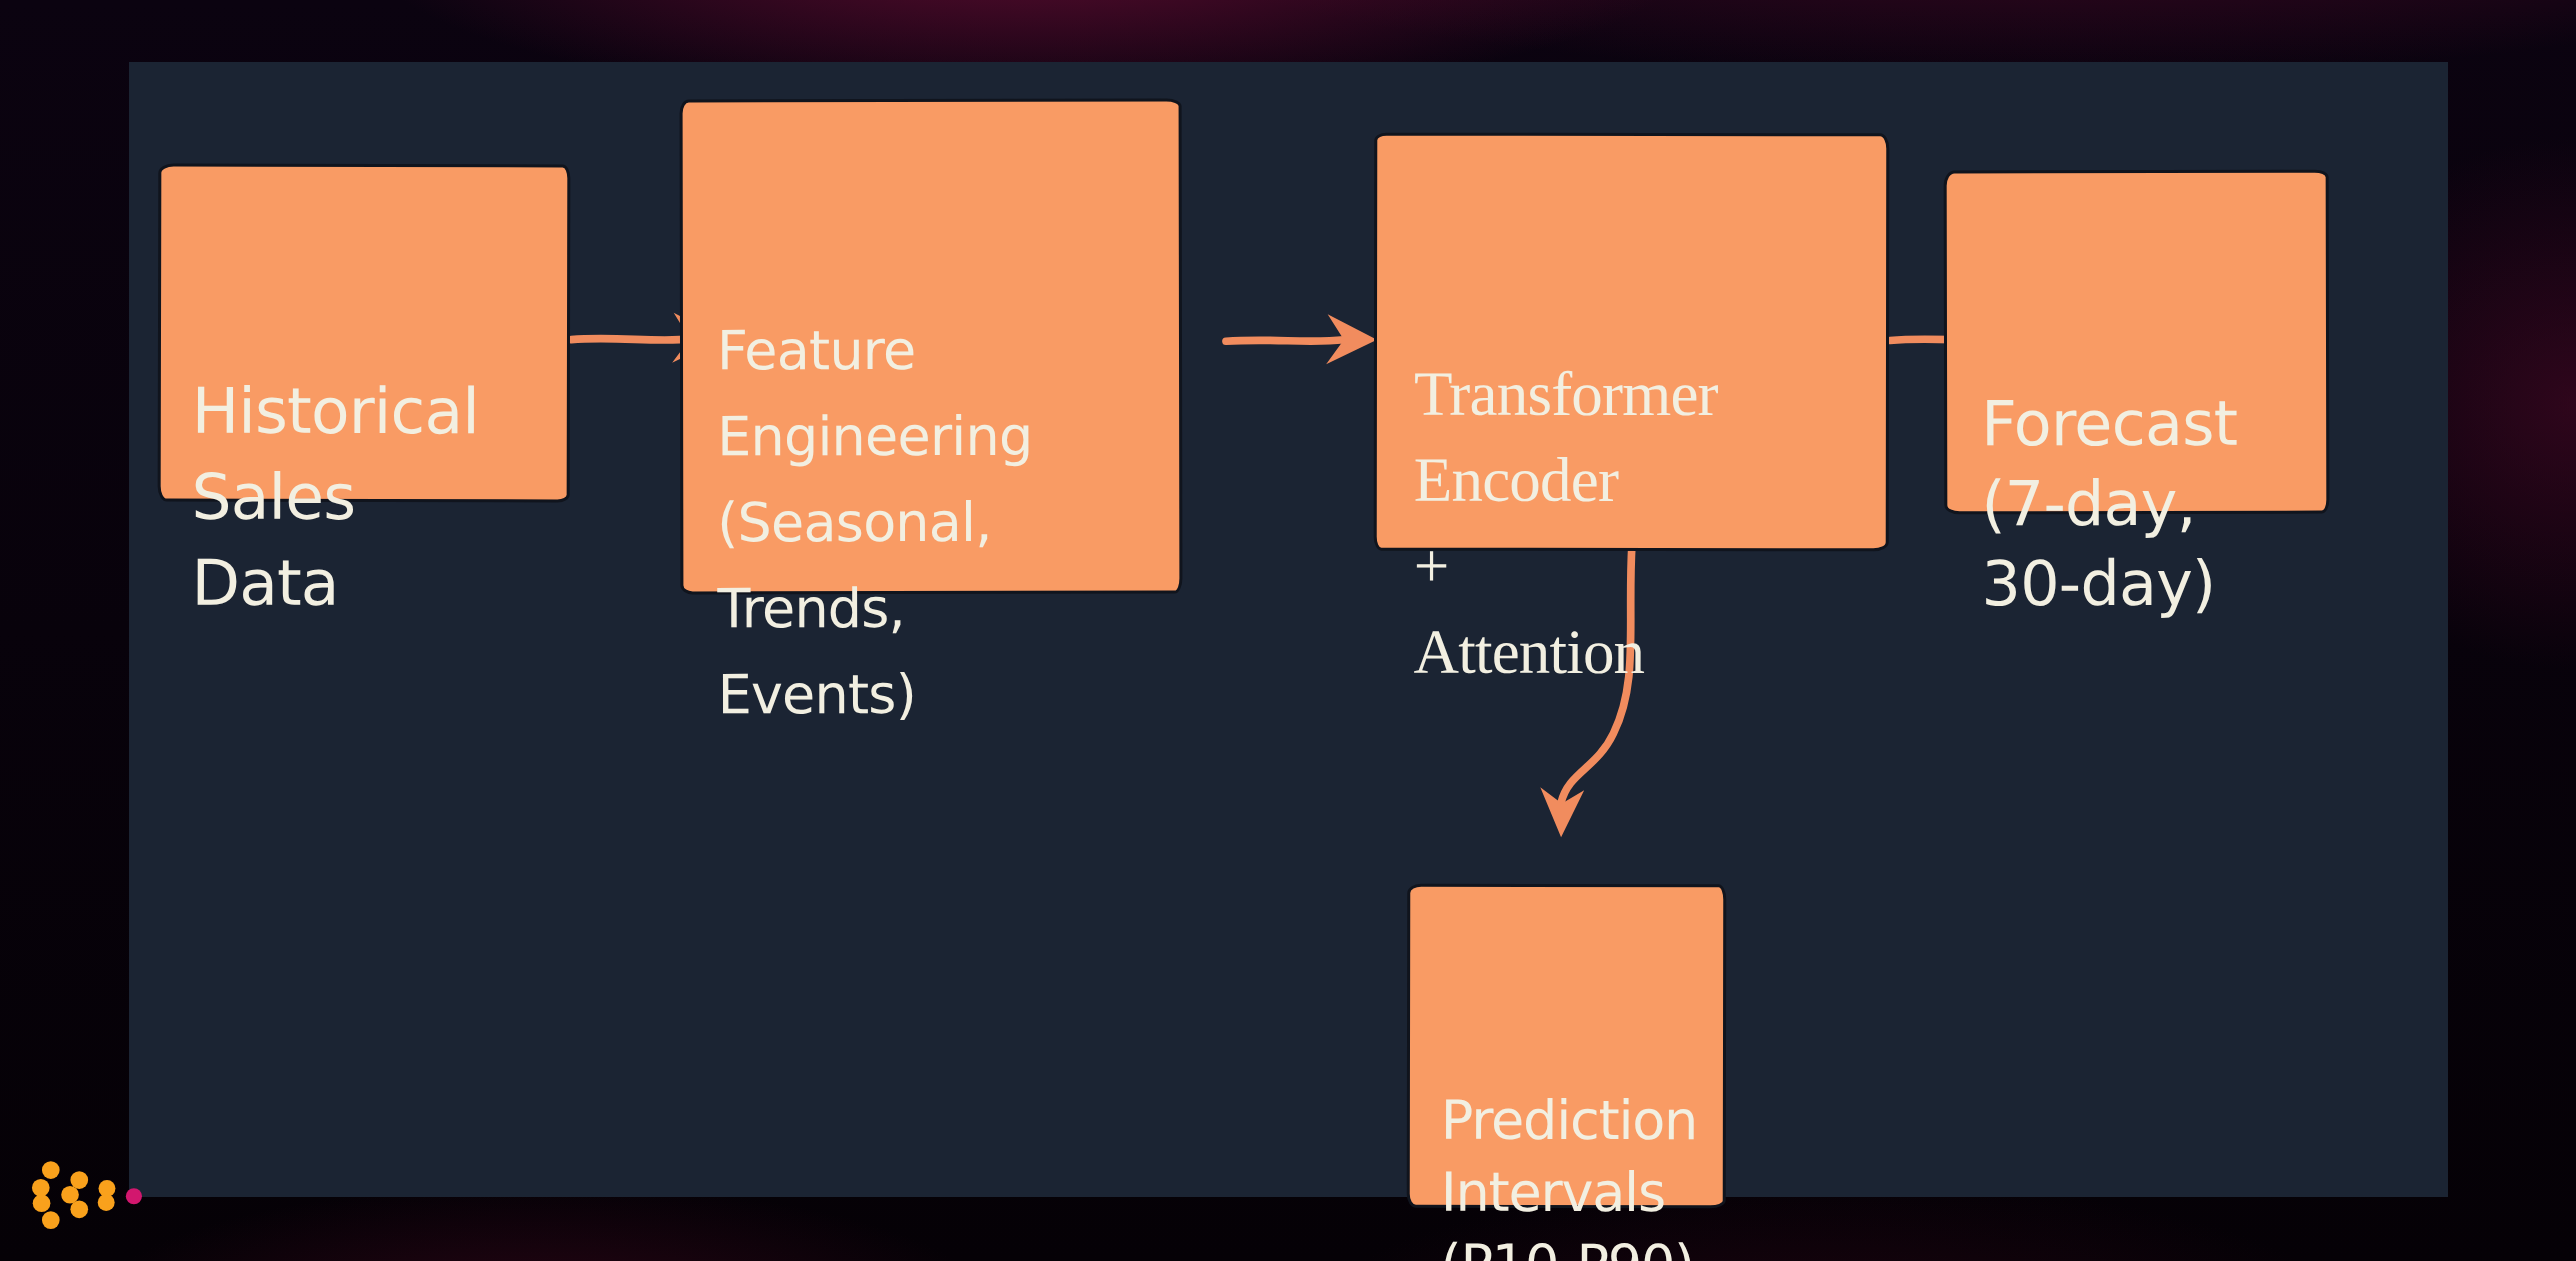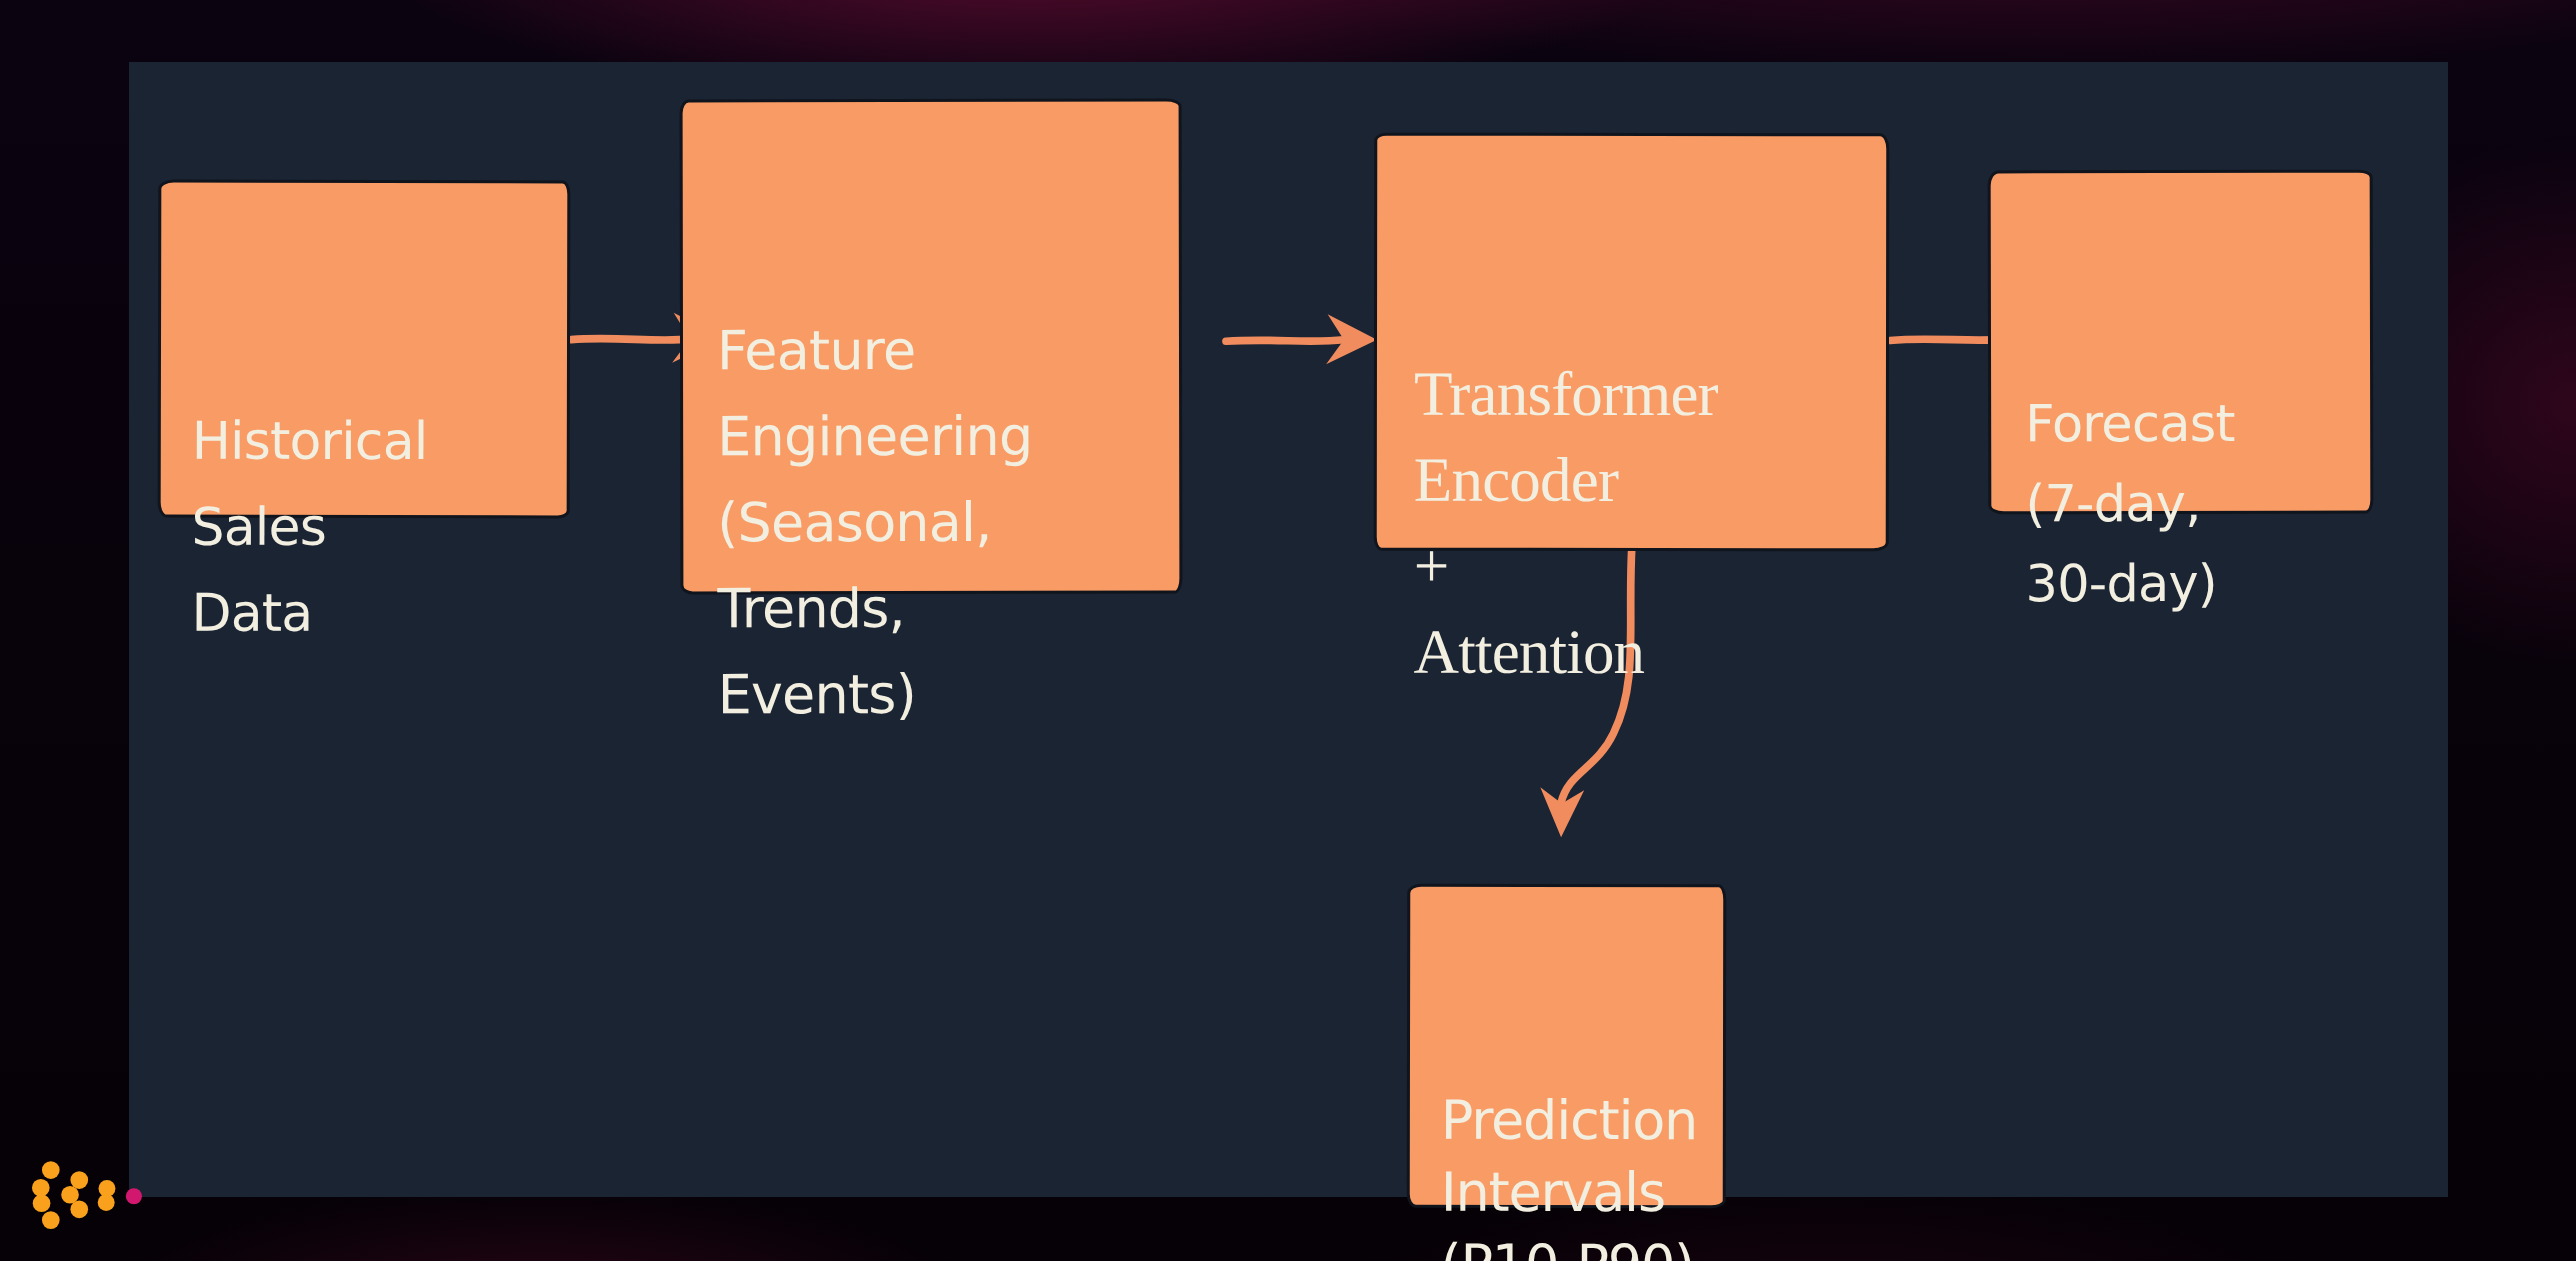--- a/index.html
+++ b/index.html
@@ -20,31 +20,31 @@
     background:var(--panel-bg,#1B2433);
   }
   .node{
     position:absolute;box-sizing:border-box;
     background:var(--node-fill,#F99B64);
     border:3.9px solid var(--node-outline,#10141D);
     color:var(--node-text,#F2EFE1);
     white-space:pre;letter-spacing:-0.8px;
   }
   .node span{display:block;}
-  #node-historical{left:158px;top:180px;width:412px;height:338px;
-    padding:43px 31px 31px;font-size:52px;line-height:86px;
+  #node-historical{left:158px;top:164px;width:412px;height:338px;
+    padding:30px 31px 31px;font-size:63px;line-height:86px;
     border-radius:15.4px 7.7px 12.3px 9.2px/9.2px 14px 7.7px 15.4px;transform:rotate(.12deg);}
   #node-feature{left:680px;top:99px;width:502px;height:495px;
     padding:34px 34px 21.6px;font-size:54px;line-height:86px;
     border-radius:9.2px 15.4px 7.7px 12.3px/14px 7.7px 15.4px 9.2px;transform:rotate(-.1deg);}
   #node-transformer{left:1374px;top:133px;width:515px;height:418px;
     padding:43px 37px 25px;font-size:63px;line-height:86px;
     border-radius:12.3px 9.2px 15.4px 7.7px/7.7px 15.4px 9.2px 14px;transform:rotate(.08deg);font-family:Liberation Serif, serif;}
-  #node-forecast{left:1988px;top:170px;width:385px;height:344px;
-    padding:51px 34px 42px;font-size:51px;line-height:80px;
+  #node-forecast{left:1944px;top:170px;width:385px;height:344px;
+    padding:51px 34px 42px;font-size:62px;line-height:80px;
     border-radius:10.8px 14px 7.7px 15.4px/15.4px 7.7px 14px 9.2px;transform:rotate(-.12deg);}
   #node-intervals{left:1407px;top:884px;width:319px;height:324px;
     padding:54px 31px 45px;font-size:54px;line-height:72px;letter-spacing:-1.2px;
     border-radius:14px 7.7px 15.4px 9.2px/9.2px 15.4px 7.7px 14px;transform:rotate(.1deg);}
   .edges{position:absolute;left:0;top:0;pointer-events:none;}
   .edges path.shaft{fill:none;stroke:var(--arrow,#F18C5E);stroke-width:10;stroke-linecap:round;}
   .edges path.head{fill:var(--arrow,#F18C5E);stroke:none;}
   .logo{position:absolute;left:0;top:1140px;}
   .logo .o{fill:var(--logo-orange,#F9A11C);}
   .logo .p{fill:var(--logo-pink,#D2176E);}

